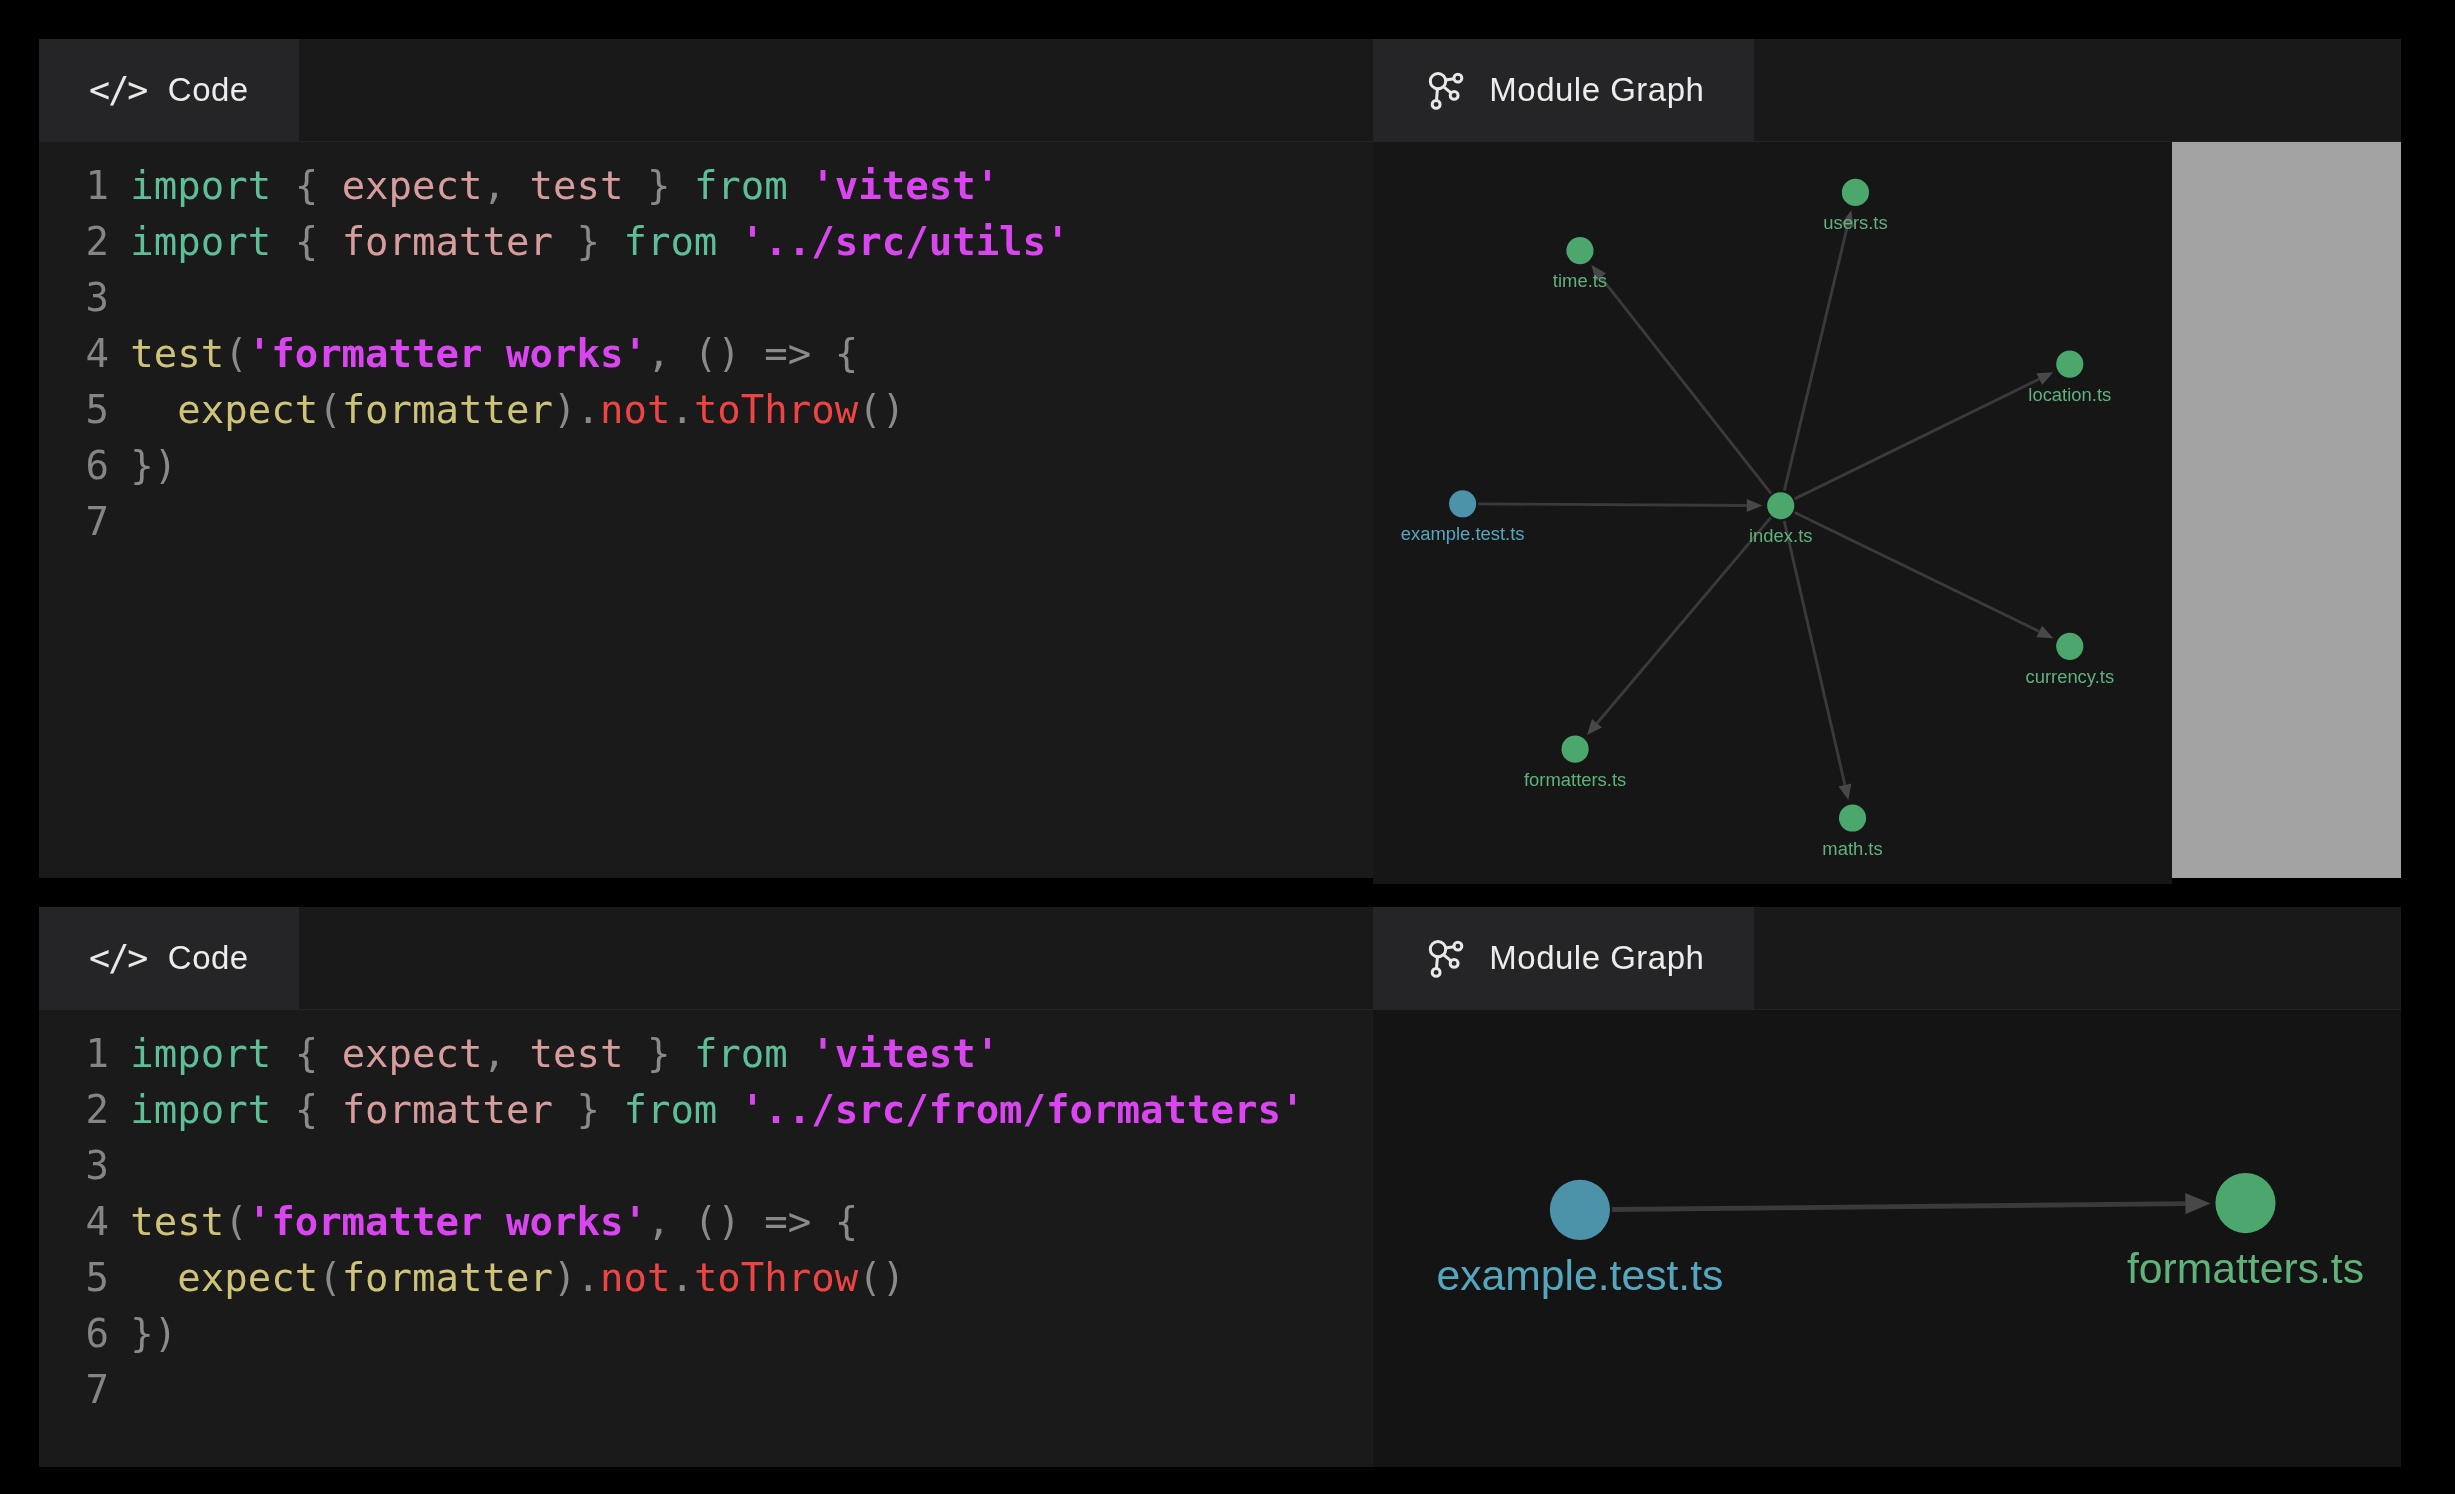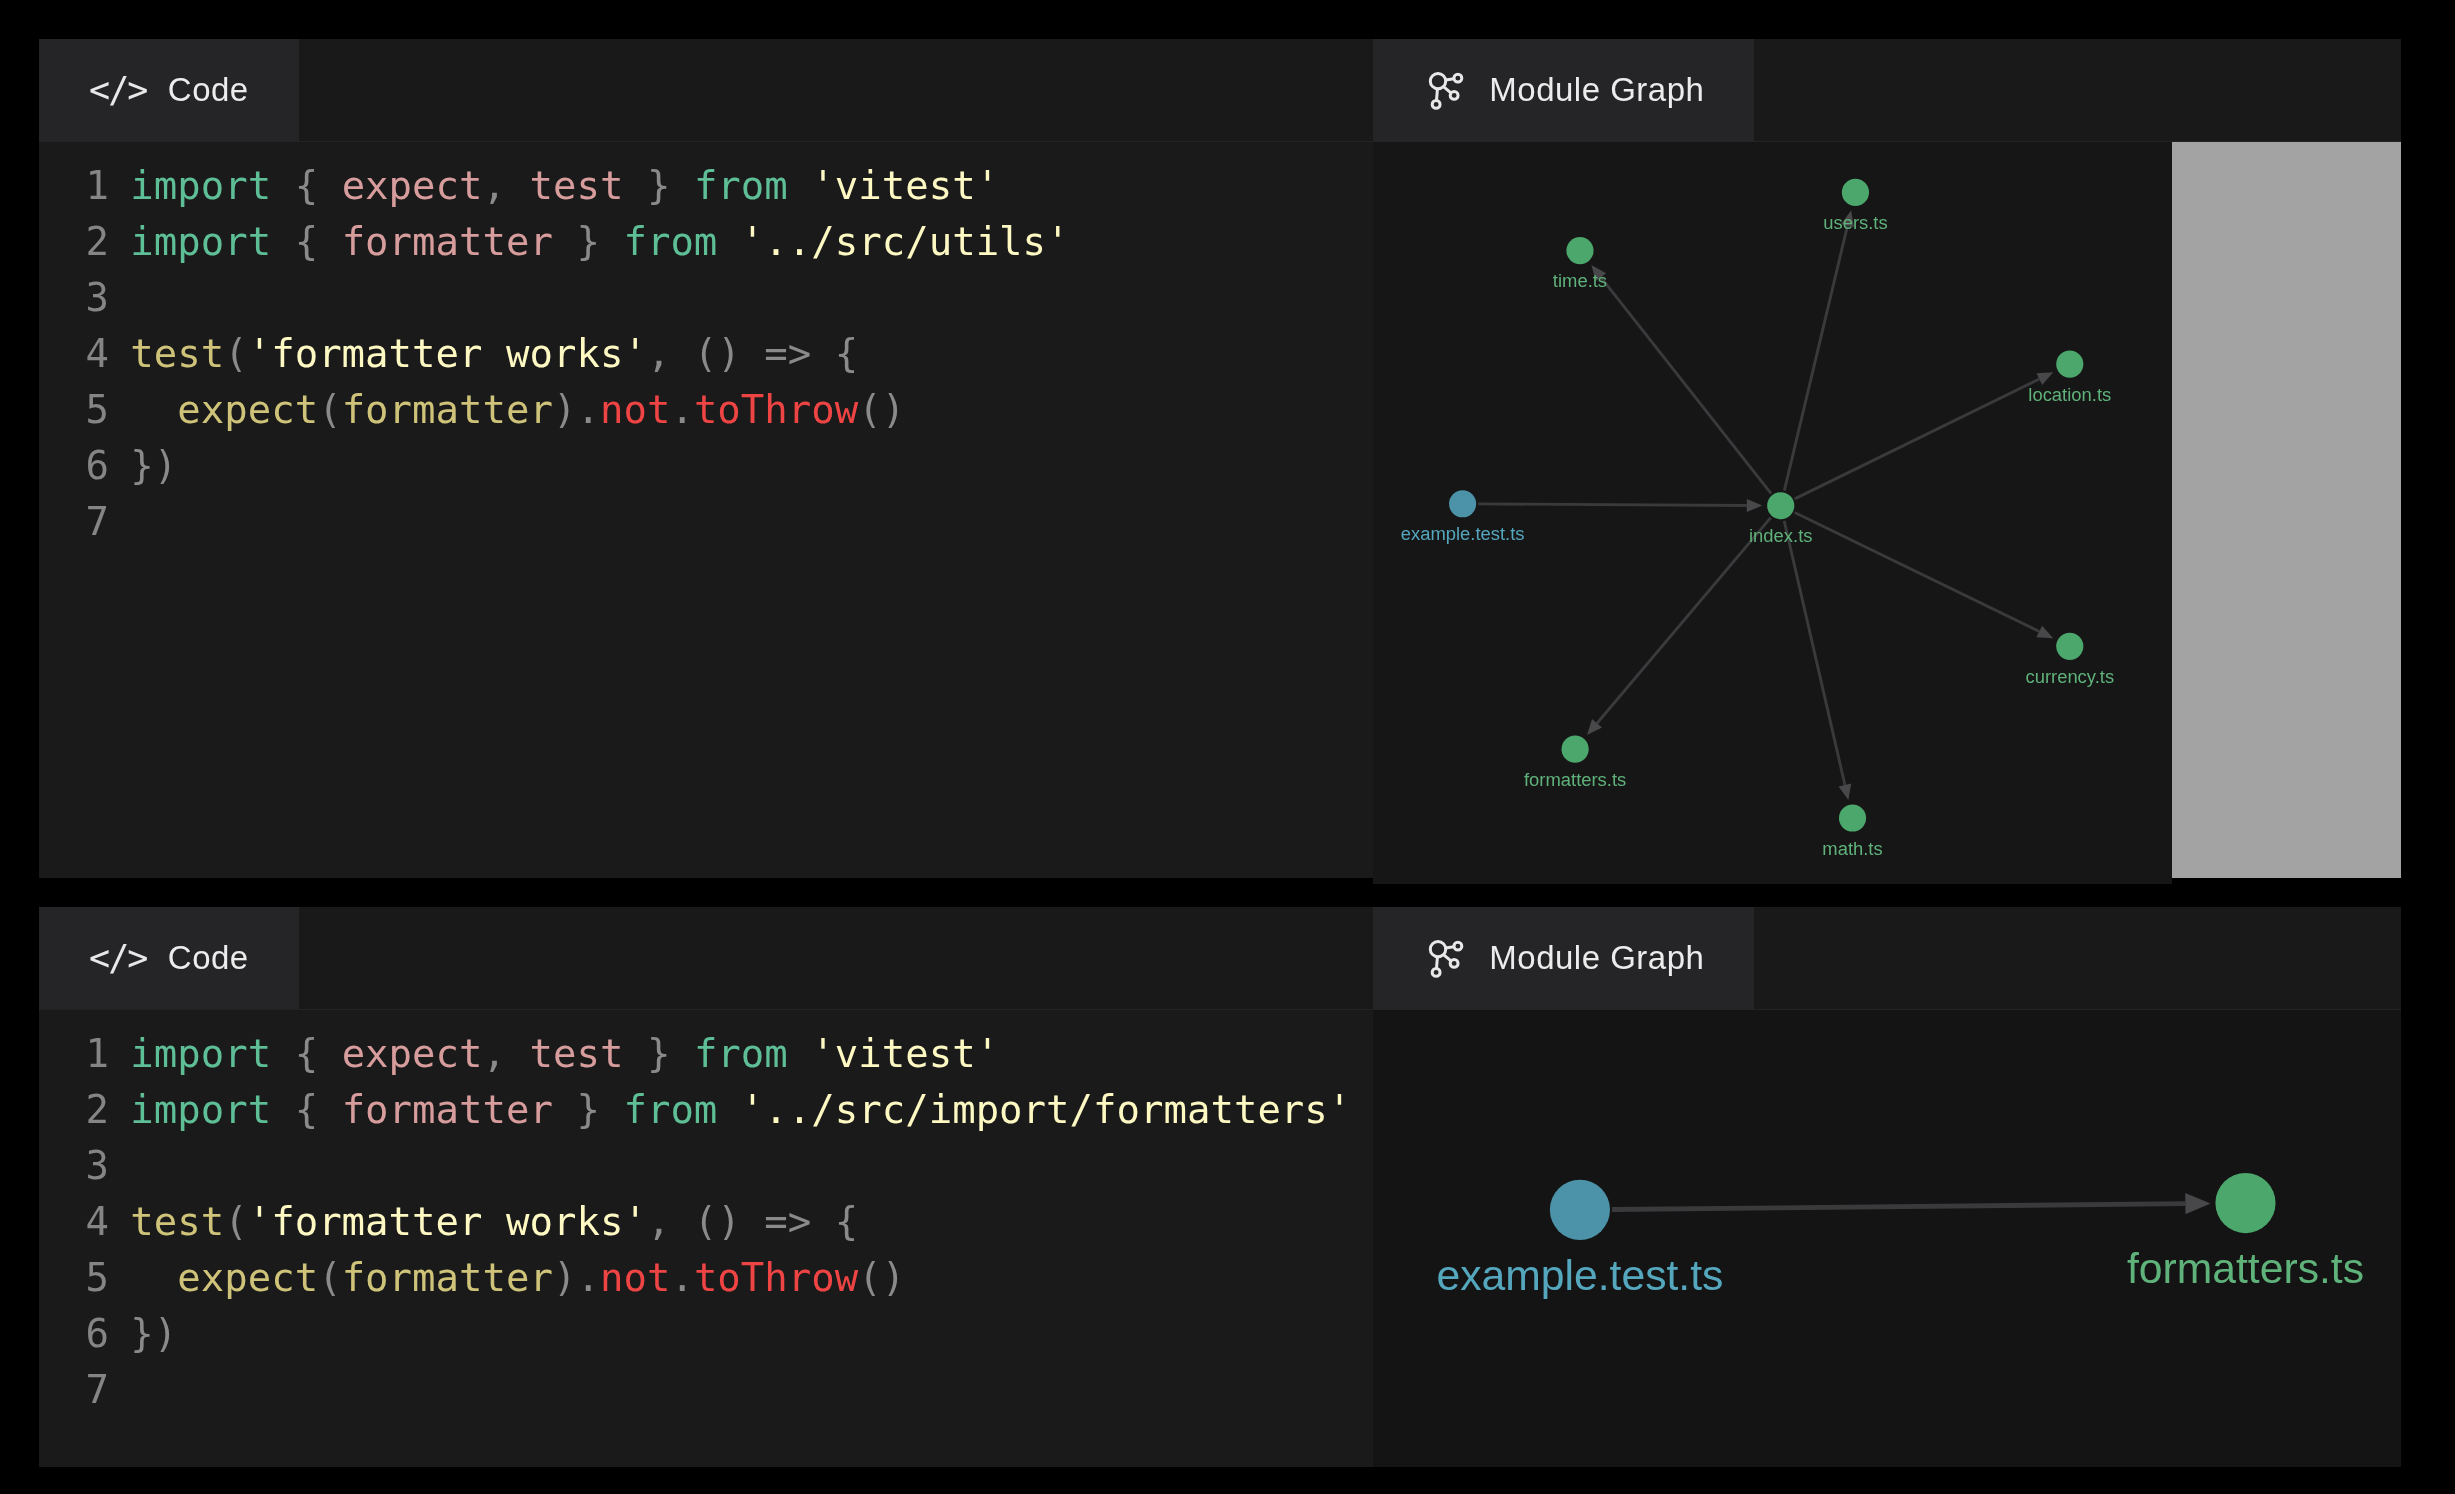--- a/index.html
+++ b/index.html
@@ -20,21 +20,21 @@
   .graph-glyph{display:flex;align-items:center;}
   .content{flex:1;border-top:1.9px solid #242426;position:relative;}
   .code-content{background:#1a1a1b;padding-top:15.5px;overflow:hidden;}
   .cline{display:flex;height:56px;line-height:56px;
     font-family:"DejaVu Sans Mono","Liberation Mono",monospace;font-size:39px;}
   .ln{width:70px;flex:none;text-align:right;color:#858585;}
   .ltext{margin-left:21.3px;white-space:pre;color:#c8c8c8;}
   .tok-kw{color:#5ebe96;margin-top:44px;}
   .tok-pun{color:#8a8a8a;}
   .tok-id{color:#d79c9c;}
-  .tok-str{color:#fef9c3;}
+  .tok-str{color:#d946ef;font-weight:bold;}
   .tok-fn{color:#cec379;}
   .tok-prop{color:#ef4444;}
   .tok-pln{color:#c8c8c8;}
   .graph-content-top{background:#a3a3a3;}
   .graph-canvas-top{position:absolute;left:0;top:0;width:799px;height:742px;background:#161617;}
   .graph-content-bottom{background:#141415;}
   .graph-canvas-bottom{position:absolute;left:0;top:0;width:1028px;height:456px;background:#141415;}
   svg.graph{position:absolute;left:0;top:0;}
   svg .nlabel{font-family:"Liberation Sans","DejaVu Sans",sans-serif;}
 </style>
@@ -142,21 +142,21 @@
       <span>Code</span>
     </div>
   </div>
   <div class="content code-content">
       <div class="cline">
         <span class="ln">1</span>
         <span class="ltext"><span class="tok-kw">import</span><span class="tok-pun"> { </span><span class="tok-id">expect</span><span class="tok-pun">, </span><span class="tok-id">test</span><span class="tok-pun"> } </span><span class="tok-kw">from</span><span class="tok-pln"> </span><span class="tok-str">'vitest'</span></span>
       </div>
       <div class="cline">
         <span class="ln">2</span>
-        <span class="ltext"><span class="tok-kw">import</span><span class="tok-pun"> { </span><span class="tok-id">formatter</span><span class="tok-pun"> } </span><span class="tok-kw">from</span><span class="tok-pln"> </span><span class="tok-str">'../src/import/formatters'</span></span>
+        <span class="ltext"><span class="tok-kw">import</span><span class="tok-pun"> { </span><span class="tok-id">formatter</span><span class="tok-pun"> } </span><span class="tok-kw">from</span><span class="tok-pln"> </span><span class="tok-str">'../src/from/formatters'</span></span>
       </div>
       <div class="cline">
         <span class="ln">3</span>
         <span class="ltext"></span>
       </div>
       <div class="cline">
         <span class="ln">4</span>
         <span class="ltext"><span class="tok-fn">test</span><span class="tok-pun">(</span><span class="tok-str">'formatter works'</span><span class="tok-pun">, () =&gt; {</span></span>
       </div>
       <div class="cline">

